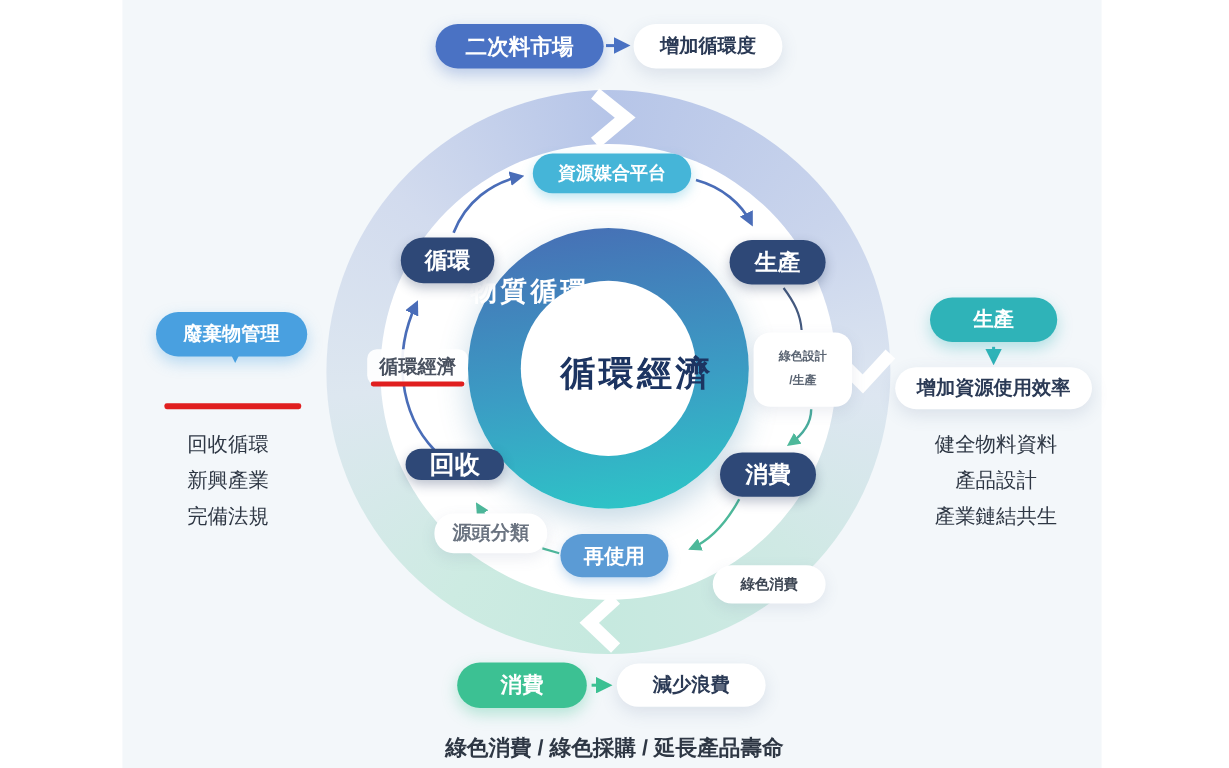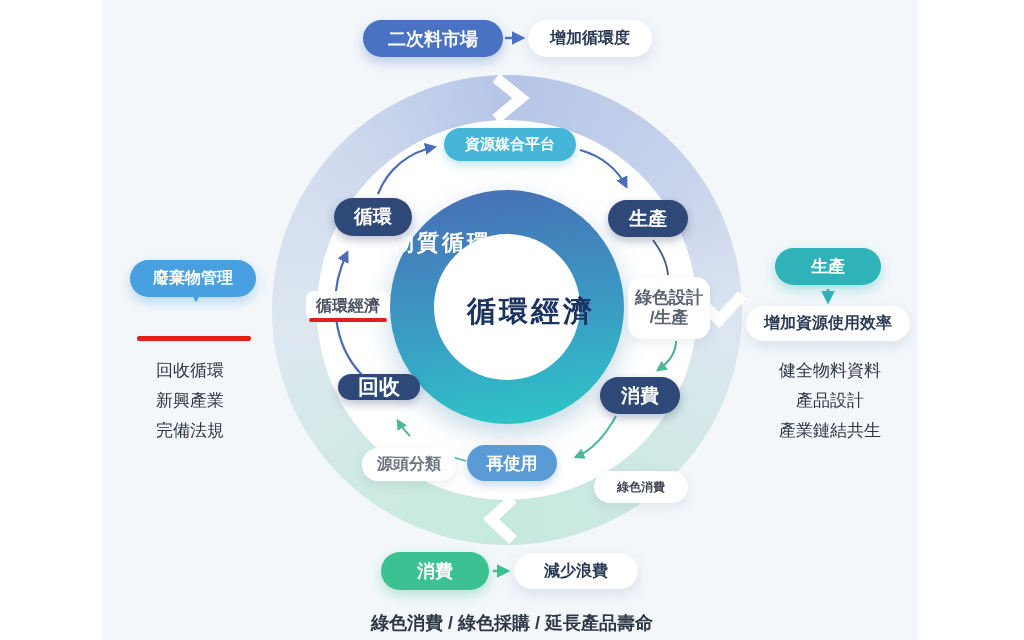--- a/index.html
+++ b/index.html
@@ -42,24 +42,24 @@
   .p-circulate { left:334px; top:198px; width:78px;  height:38px; font-size:19px; }
   .p-produce   { left:608px; top:200px; width:80px;  height:37px; font-size:19px; }
   .p-consume   { left:600px; top:377px; width:80px;  height:37px; font-size:19px; }
   .p-recycle   { left:338px; top:374px; width:82px;  height:26px; font-size:21px; }
   .p-reuse     { left:467px; top:445px; width:90px;  height:36px; background:#5b9bd5; color:#fff; font-size:17px; box-shadow:0 4px 10px rgba(91,155,213,.35);}
   .p-platform  { left:444px; top:128px; width:132px; height:33px; background:#45b5d8; color:#fff; font-size:15px; box-shadow:0 4px 10px rgba(69,181,216,.35);}
 
   
   .link-label { position:absolute; z-index:5; background:#ffffff; color:#5a6472; font-weight:bold;
     display:flex; align-items:center; justify-content:center; box-shadow:0 4px 12px rgba(90,110,150,.12); }
-  .l-design { left:628px; top:277px; width:82px; height:62px; border-radius:14px; font-size:17px;
+  .l-design { left:628px; top:277px; width:82px; height:62px; border-radius:14px; font-size:10px;
     flex-direction:column; line-height:20px; }
   .l-green-consume { left:594px; top:427px; width:94px; height:32px; border-radius:16px; font-size:12px; color:#3e4754;margin-top:44px; }
-  .l-source-sort   { left:362px; top:448px; width:94px; height:33px; border-radius:16px; font-size:16px; color:#6a7380; }
+  .l-source-sort   { left:362px; top:428px; width:94px; height:33px; border-radius:16px; font-size:16px; color:#6a7380; }
   .l-tech { left:306px; top:291px; width:84px; height:30px; border-radius:8px; font-size:16px; color:#4a5260;
     box-shadow:none; background:rgba(255,255,255,.92); }
 
   .underline-red { position:absolute; background:#e01f1f; border-radius:2px; z-index:6; }
   .u-less-waste { left:137px; top:336px; width:114px; height:5px; }
   .u-tech       { left:309px; top:318px; width:78px;  height:4px; }
 
   
   .ring-label { position:absolute; left:392px; top:204px; width:230px; text-align:left; z-index:4;
     color:#ffffff; font-weight:bold; font-size:22px; letter-spacing:3px;margin-top:24px; }

